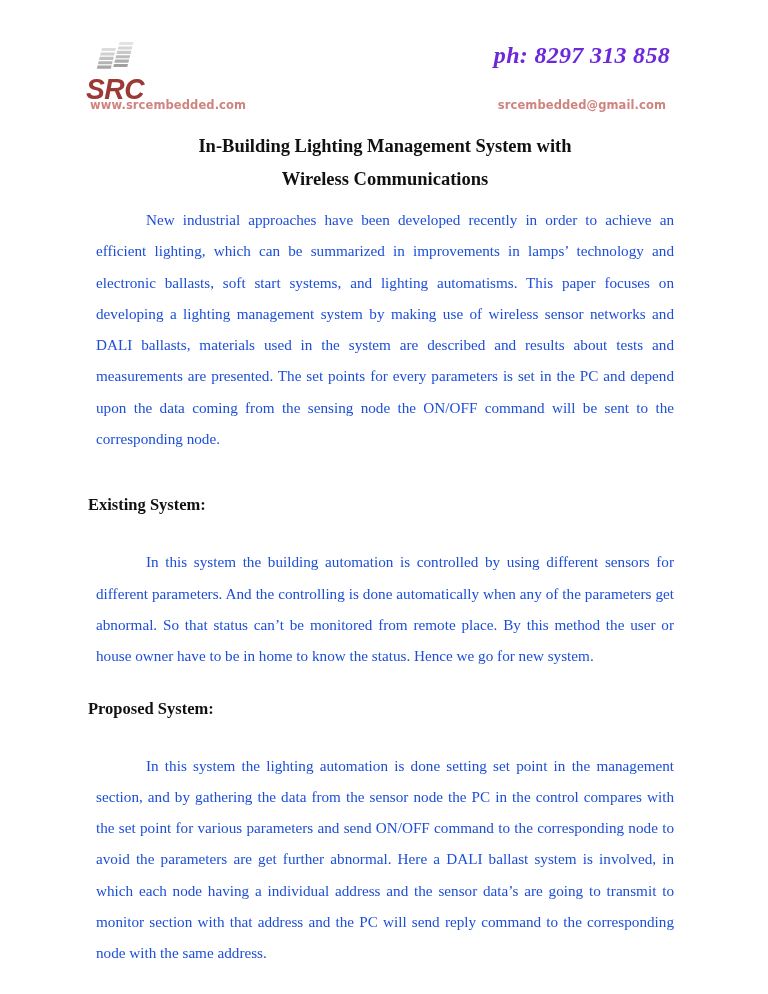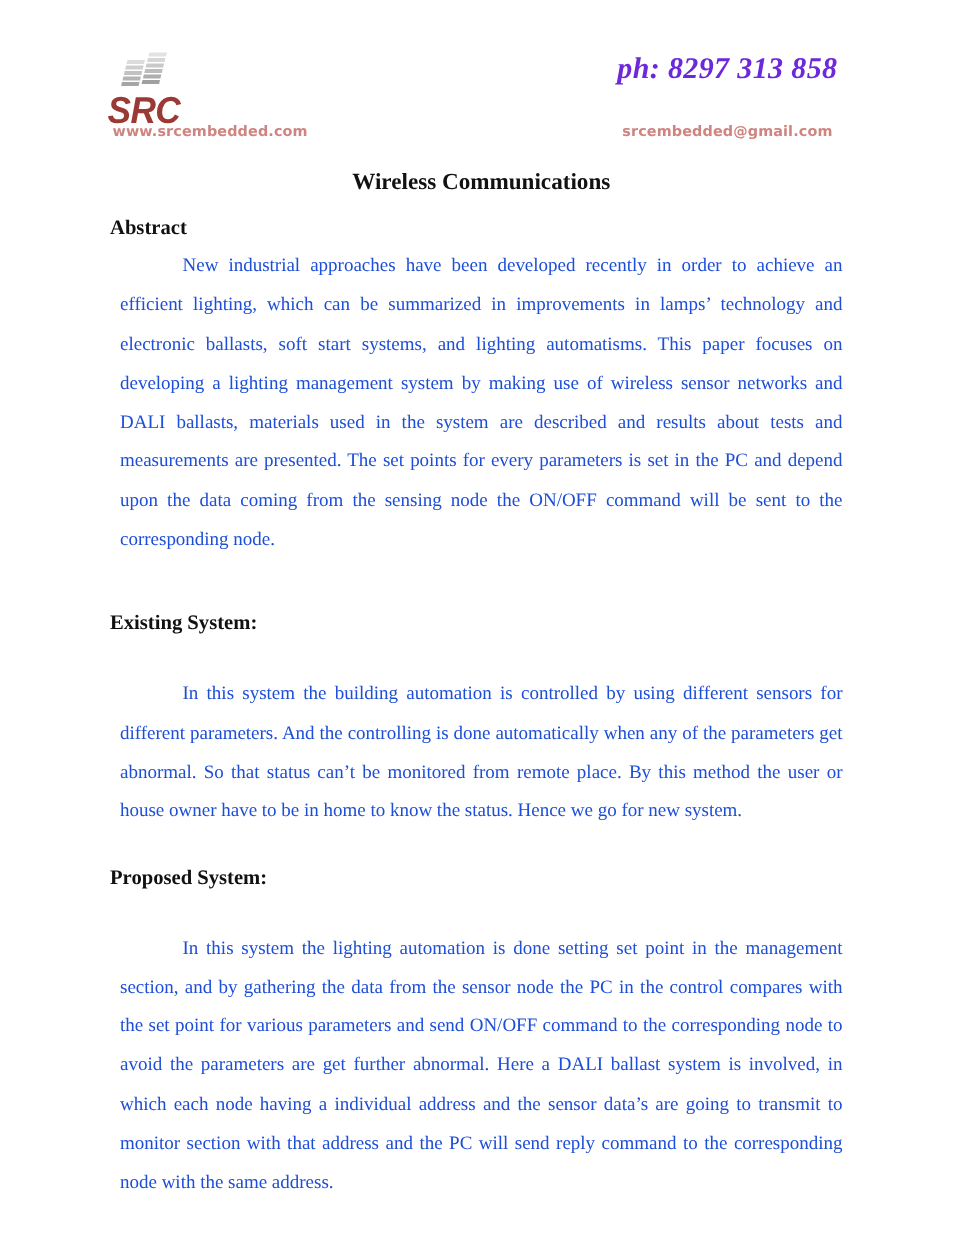--- a/index.html
+++ b/index.html
@@ -204,24 +204,24 @@
     <div class="lh-row lh-bottom">
       <div class="website">www.srcembedded.com</div>
       <div class="email">srcembedded@gmail.com</div>
     </div>
 
   </header>
 
   <main class="doc">
 
     <h1 class="doc-title">
+      <span class="line">In-Building Lighting Management System with</span>
       <span class="line">Wireless Communications</span>
     </h1>
 
-    <h2 class="section-heading heading-abstract">Abstract</h2>
     <p class="body-para para-abstract">New industrial approaches have been developed recently in order to achieve an efficient lighting, which can be summarized in improvements in lamps’ technology and electronic ballasts, soft start systems, and lighting automatisms. This paper focuses on developing a lighting management system by making use of wireless sensor networks and DALI ballasts, materials used in the system are described and results about tests and measurements are presented. The set points for every parameters is set in the PC and depend upon the data coming from the sensing node the ON/OFF command will be sent to the corresponding node.</p>
 
     <h2 class="section-heading heading-existing">Existing System:</h2>
     <p class="body-para para-existing">In this system the building automation is controlled by using different sensors for different parameters. And the controlling is done automatically when any of the parameters get abnormal. So that status can’t be monitored from remote place.  By this method the user or house owner have to be in home to know the status. Hence we go for new system.</p>
 
     <h2 class="section-heading heading-proposed">Proposed System:</h2>
     <p class="body-para para-proposed">In this system the lighting automation is done setting set point in the management section, and by gathering the data from the sensor node the PC in the control compares with the set point for various parameters and send ON/OFF command to the corresponding node to avoid the parameters are get further abnormal. Here a DALI ballast system is involved, in which each node having a individual address and the sensor data’s are going to transmit to monitor section with that address and the PC will send reply command to the corresponding node with the same address.</p>
 
   </main>
 

